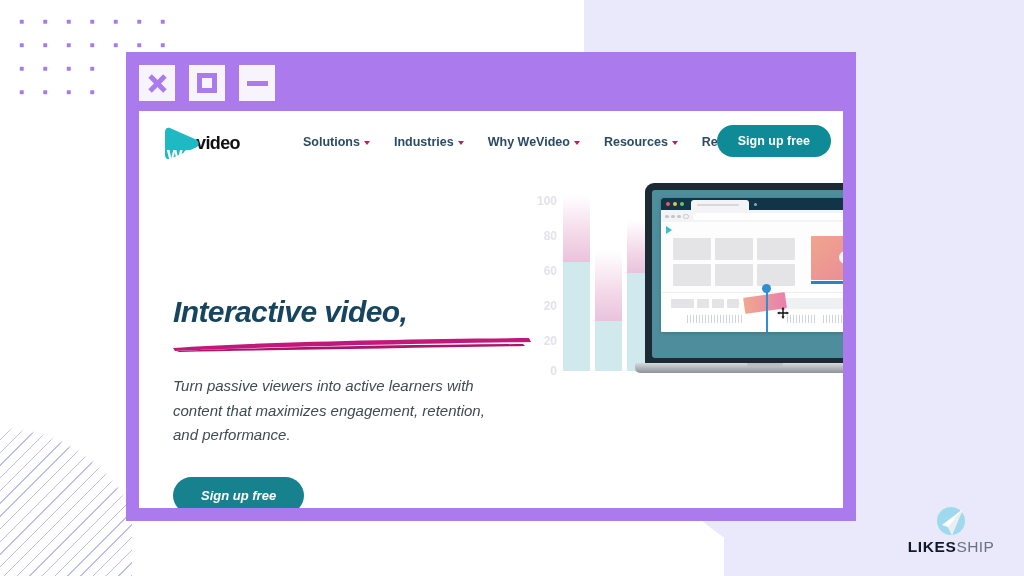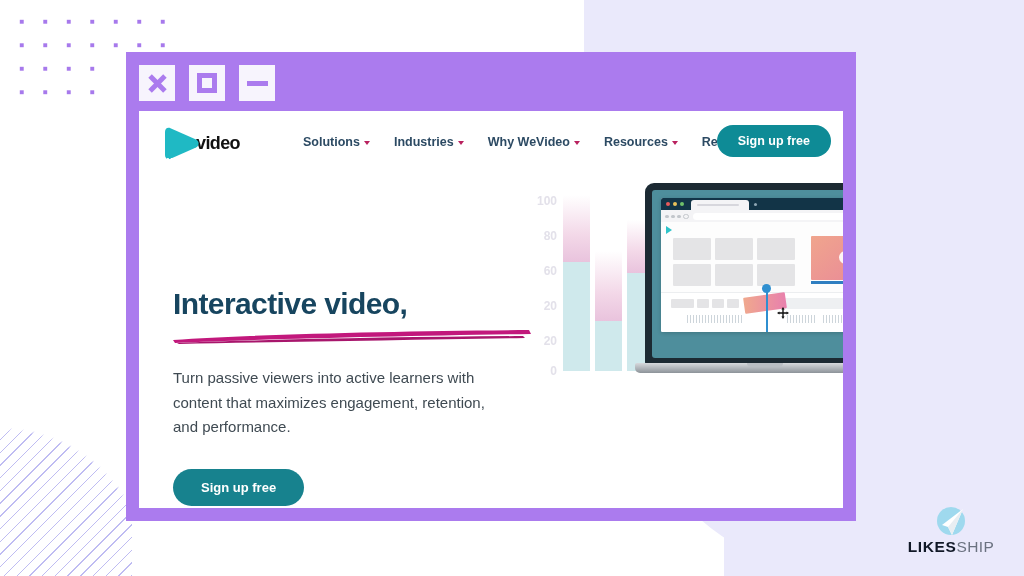--- a/index.html
+++ b/index.html
@@ -75,21 +75,21 @@
   #navbar{
     position:absolute;left:0;top:0;width:100%;height:62px;background:#fff;
     display:flex;align-items:center;
   }
   #logo{position:absolute;left:23px;top:16px;width:105px;height:33px;display:flex;align-items:center;}
   #logo-mark{
     position:relative;width:38px;height:33px;
   }
   #logo-mark svg{display:block;}
   #logo-we{
-    position:absolute;left:5px;top:26px;font-size:13px;font-weight:bold;color:#fff;letter-spacing:-.4px;
+    position:absolute;left:5px;top:16px;font-size:20px;font-weight:bold;color:#fff;letter-spacing:-.4px;
   }
   #logo-video{
     font-size:18px;font-weight:bold;color:#111;letter-spacing:-.6px;margin-left:-4px;
   }
   #navlinks{position:absolute;left:124px;top:0;height:62px;display:flex;align-items:center;gap:24px;margin-left:40px;}
   .navlink{
     display:flex;align-items:center;gap:4px;
     font-size:12.5px;color:#2c4a63;font-weight:600;white-space:nowrap;cursor:pointer;
   }
   .caret{
@@ -104,21 +104,21 @@
   #promo-banner{
     position:absolute;right:-18px;top:62px;height:32px;
     background:linear-gradient(90deg,#7b1667 0%,#a01575 100%);
     border-bottom-left-radius:14px;border-top-left-radius:2px;
     display:flex;align-items:center;padding:0 22px 0 26px;
     color:#fff;font-size:12.5px;font-weight:bold;white-space:nowrap;overflow:hidden;
   }
 
   
   #hero{position:absolute;left:0;top:62px;width:100%;height:335px;background:#fff;}
-  #hero-left{position:absolute;left:34px;top:113px;width:345px;}
+  #hero-left{position:absolute;left:34px;top:121px;width:345px;font-style:italic;}
   #headline{
     font-size:30px;line-height:1.21;font-weight:bold;color:#17455f;letter-spacing:-.6px;
     margin:0;
   }
   #headline-underline{position:relative;width:362px;height:16px;margin:6px 0 0 -2px;}
   #subtext{
     margin:22px 0 0 0;font-size:15px;line-height:1.62;color:#3f4a52;width:332px;
   }
   #cta-row{display:flex;align-items:center;gap:17px;margin-top:30px;}
   #cta-primary{

